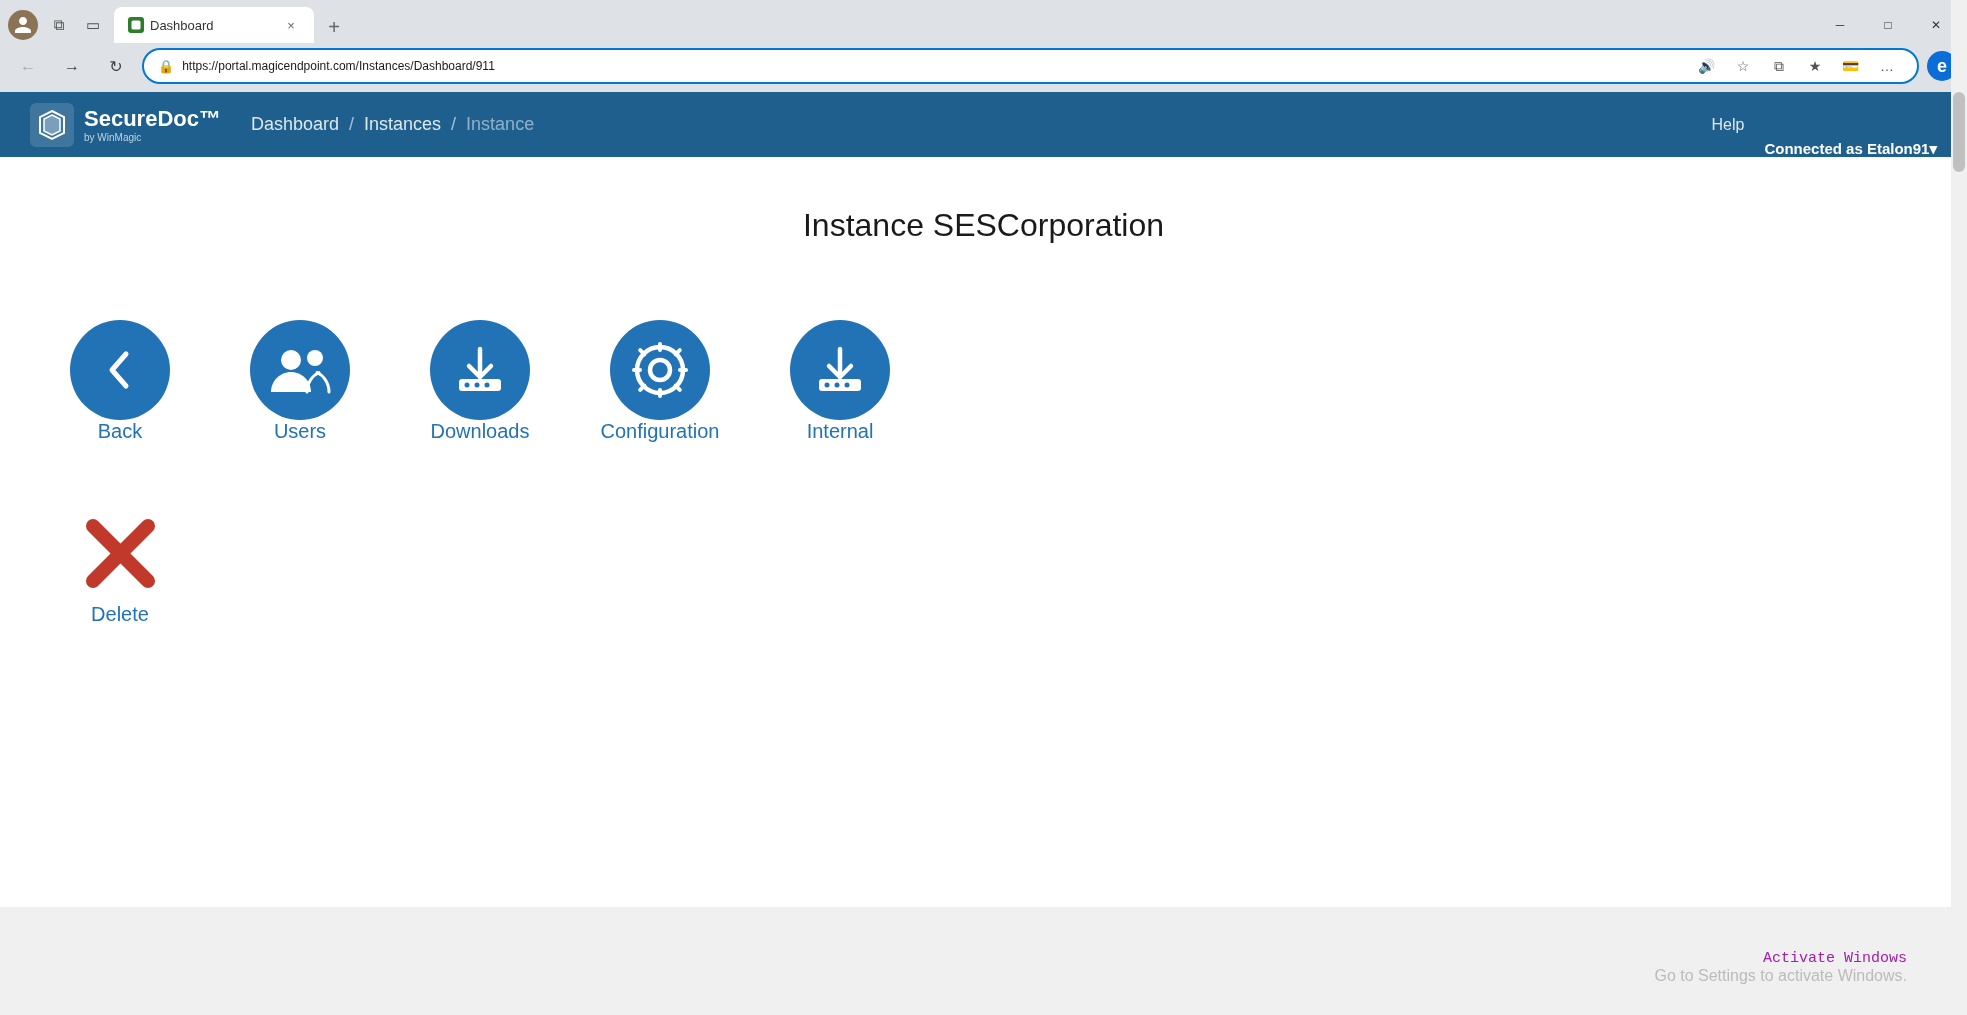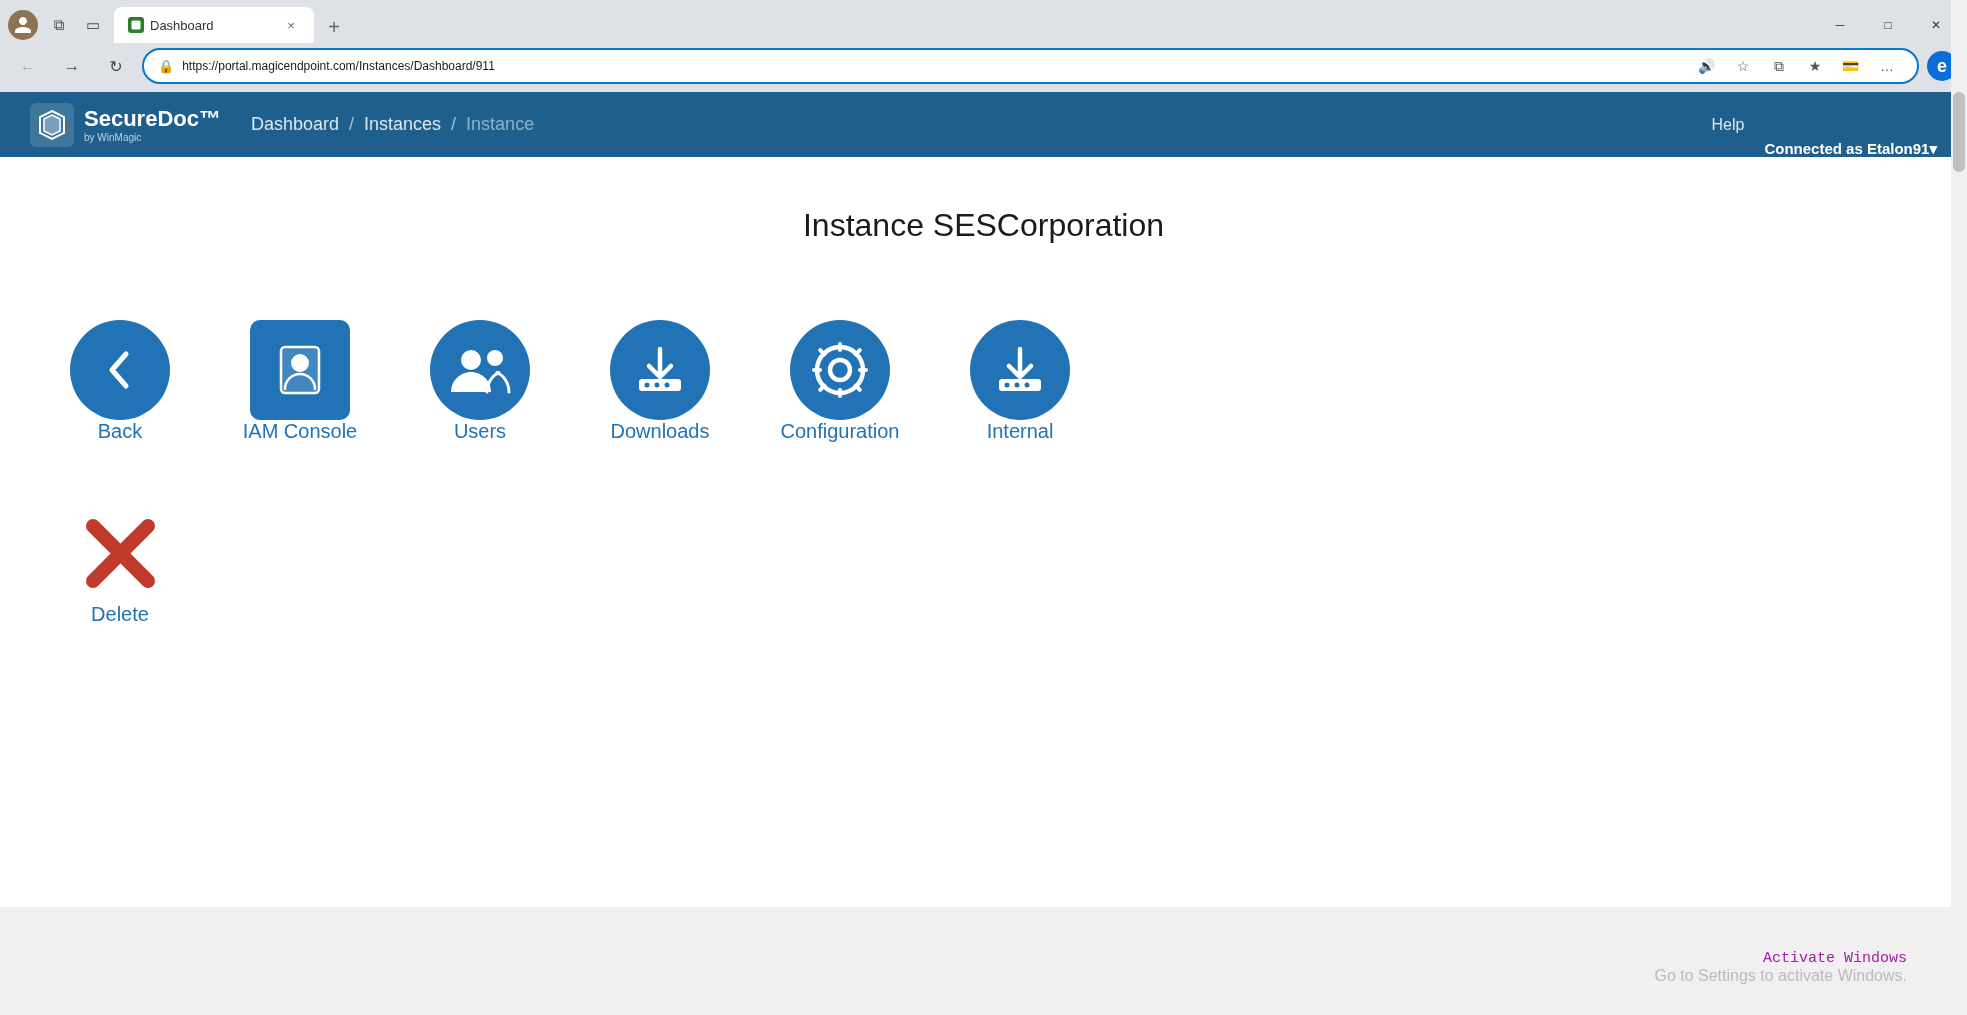--- a/index.html
+++ b/index.html
@@ -161,30 +161,20 @@
 
       <div class="icon-item">
         <div class="icon-circle">
           <svg width="52" height="52" viewBox="0 0 52 52" fill="none">
             <path d="M32 10L18 26L32 42" stroke="white" stroke-width="5" stroke-linecap="round" stroke-linejoin="round"></path>
           </svg>
         </div>
         <span class="icon-item-label">Back</span>
       </div>
 
-      <div class="icon-item">
-        <div style="width:100px;height:100px;background:#2272b6;border-radius:10px;display:flex;align-items:center;justify-content:center;">
-          <svg width="58" height="58" viewBox="0 0 58 58" fill="none">
-            <rect x="10" y="6" width="38" height="46" rx="4" fill="rgba(255,255,255,0.15)" stroke="white" stroke-width="2.5"></rect>
-            <circle cx="29" cy="22" r="9" fill="white"></circle>
-            <path d="M14 48c0-8.3 6.7-15 15-15s15 6.7 15 15" stroke="white" stroke-width="2.5" stroke-linecap="round"></path>
-          </svg>
-        </div>
-        <span class="icon-item-label">IAM Console</span>
-      </div>
 
       <div class="icon-item">
         <div style="width:100px;height:100px;background:#2272b6;border-radius:50%;display:flex;align-items:center;justify-content:center;">
           <svg width="62" height="52" viewBox="0 0 62 52" fill="none">
             <circle cx="22" cy="16" r="10" fill="white"></circle>
             <path d="M2 48c0-11 9-20 20-20s20 9 20 20" fill="white"></path>
             <circle cx="46" cy="14" r="8" fill="white"></circle>
             <path d="M38 48c0-9 5.4-16.5 12-19.5" stroke="white" stroke-width="3" stroke-linecap="round"></path>
             <path d="M60 48c0-9-5.4-16.5-12-19.5" stroke="white" stroke-width="3" stroke-linecap="round"></path>
           </svg>

